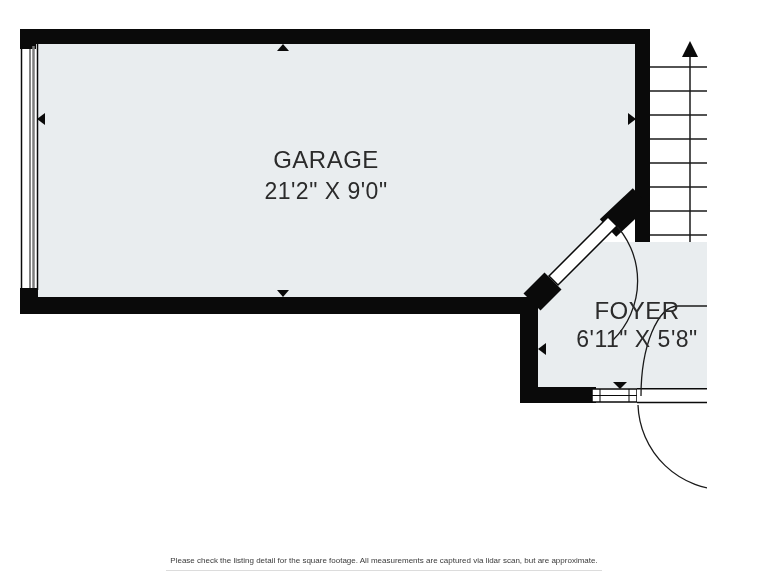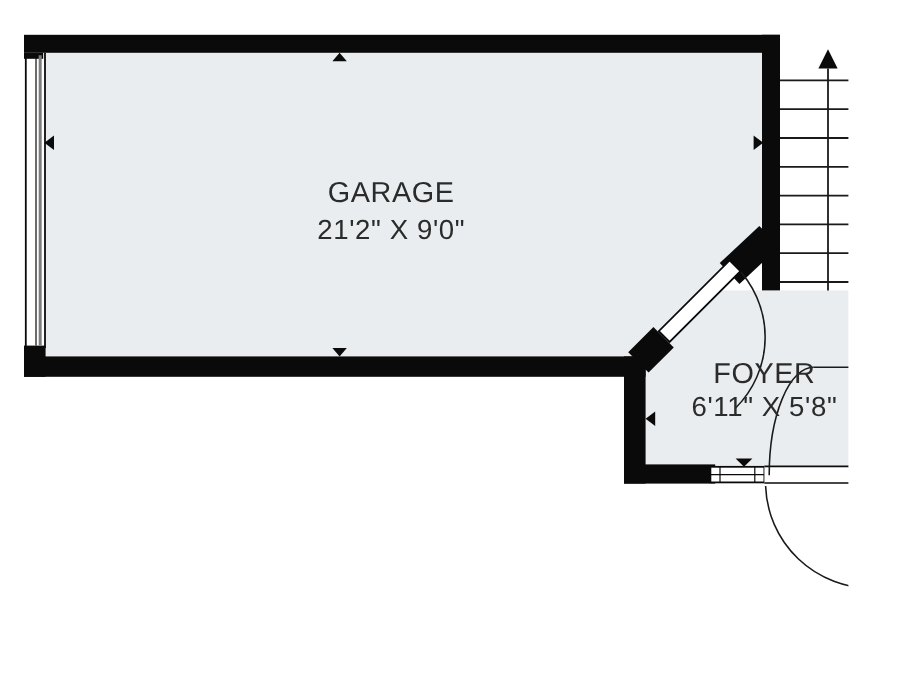--- a/index.html
+++ b/index.html
@@ -92,14 +92,17 @@
     </g>
 
     <g text-anchor="middle">
       <text class="room-label" x="326" y="168">GARAGE</text>
       <text class="room-dims" x="326" y="199">21'2" X 9'0"</text>
       <text class="room-label" x="637" y="319">FOYER</text>
       <text class="room-dims" x="637" y="347">6'11" X 5'8"</text>
     </g>
   </svg>
 
+  <div class="footer">
+    <span class="footer-inner">Please check the listing detail for the square footage. All measurements are captured via lidar scan, but are approximate.</span>
+  </div>
 
 </div>
 
 </body></html>

